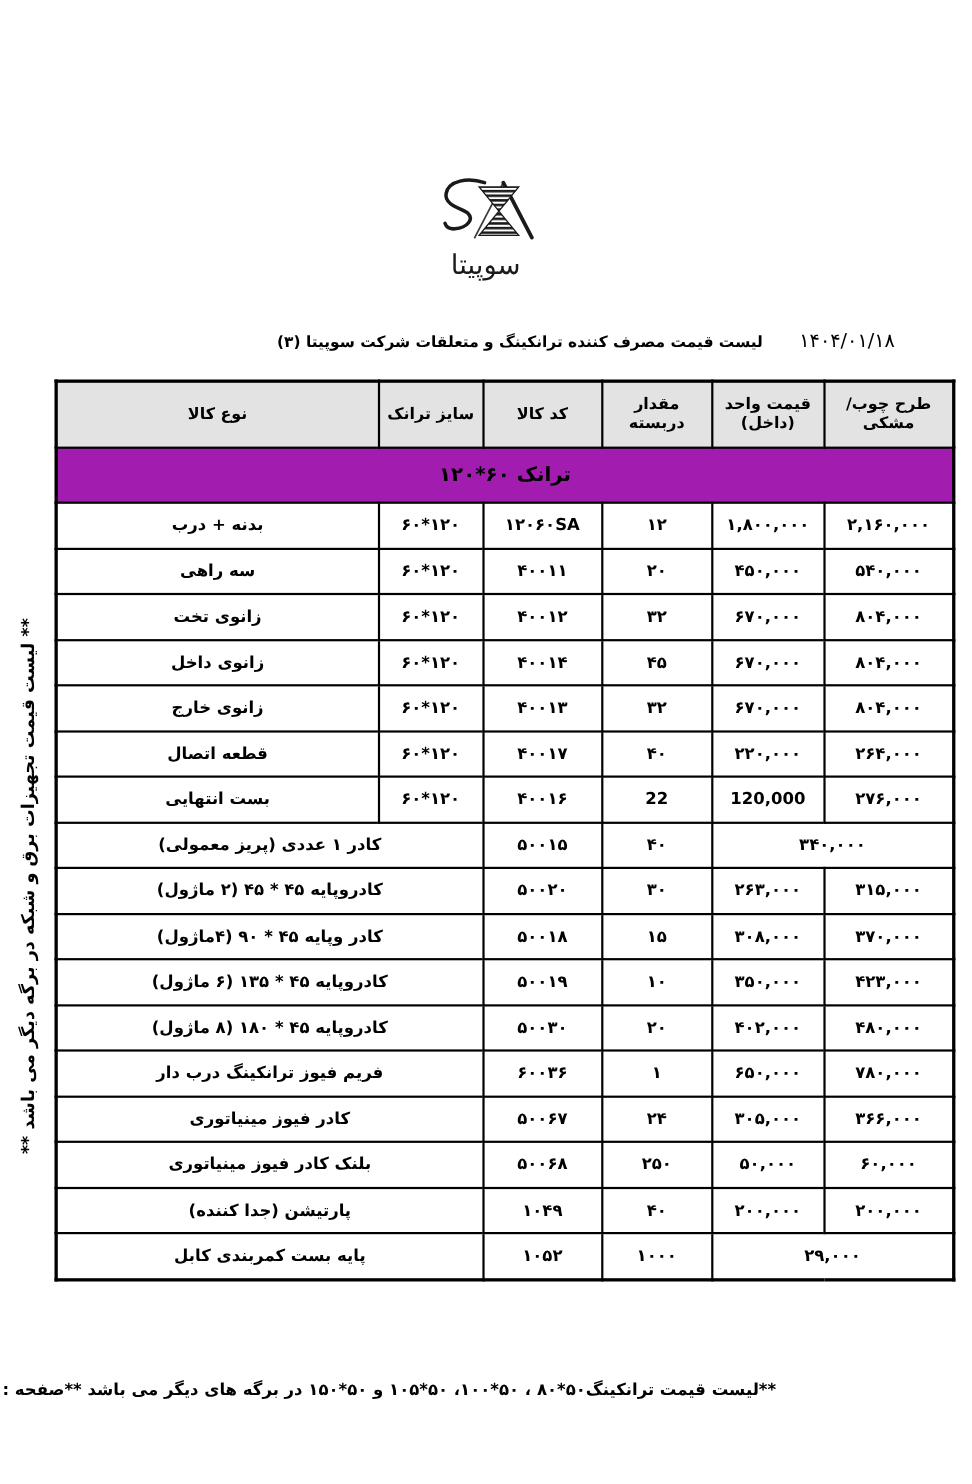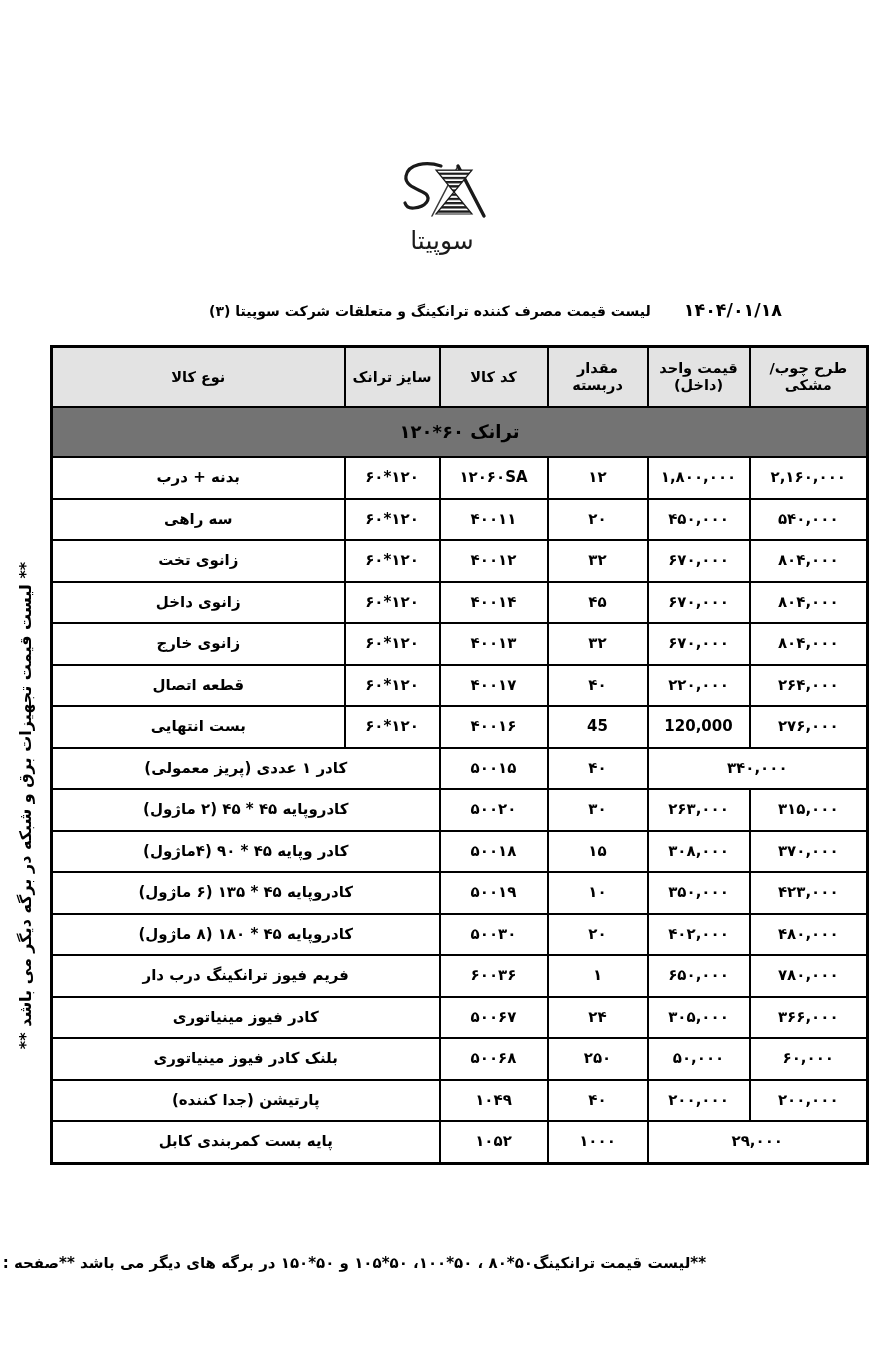--- a/index.html
+++ b/index.html
@@ -50,23 +50,23 @@
     justify-content: flex-start;
   }
   .doc-title {
     font-size: 14px;
     font-weight: bold;
     white-space: nowrap;
     margin-right: 33px;
   }
   .doc-date {
     font-size: 17.5px;
-    font-weight: bold;
+    font-weight: normal;
     white-space: nowrap;
-    margin-right: 84px;
+    margin-right: 52px;
     direction: ltr;
     unicode-bidi: bidi-override;
   }
 
   
   .price-table {
     position: absolute;
     top: 345px;
     left: 50px;
     width: 816px;
@@ -92,21 +92,21 @@
     padding: 0 3px;
   }
   .col-price2 { width: 118px; }
   .col-price1 { width: 102px; }
   .col-qty    { width: 100px; }
   .col-code   { width: 108px; }
   .col-size   { width: 95px; }
   .col-name   { width: 293px; }
 
   .section-row td {
-    background: #737373;
+    background: #a21caf;
     height: 48px;
     font-size: 18px;
     font-weight: bold;
   }
   .name-cell {
     font-size: 15.5px;
     padding: 0 10px;
   }
   .num {
     direction: ltr;
@@ -238,21 +238,21 @@
         <td class="num">۲۶۴,۰۰۰</td>
         <td class="num">۲۲۰,۰۰۰</td>
         <td class="num">۴۰</td>
         <td class="num">۴۰۰۱۷</td>
         <td class="num">۶۰*۱۲۰</td>
         <td class="name-cell">قطعه اتصال</td>
       </tr>
       <tr>
         <td class="num">۲۷۶,۰۰۰</td>
         <td class="num">120,000</td>
-        <td class="num">45</td>
+        <td class="num">22</td>
         <td class="num">۴۰۰۱۶</td>
         <td class="num">۶۰*۱۲۰</td>
         <td class="name-cell">بست انتهایی</td>
       </tr>
       <tr>
         <td colspan="2" class="num">۳۴۰,۰۰۰</td>
         <td class="num">۴۰</td>
         <td class="num">۵۰۰۱۵</td>
         <td colspan="2" class="name-cell">کادر ۱ عددی (پریز معمولی)</td>
       </tr>

